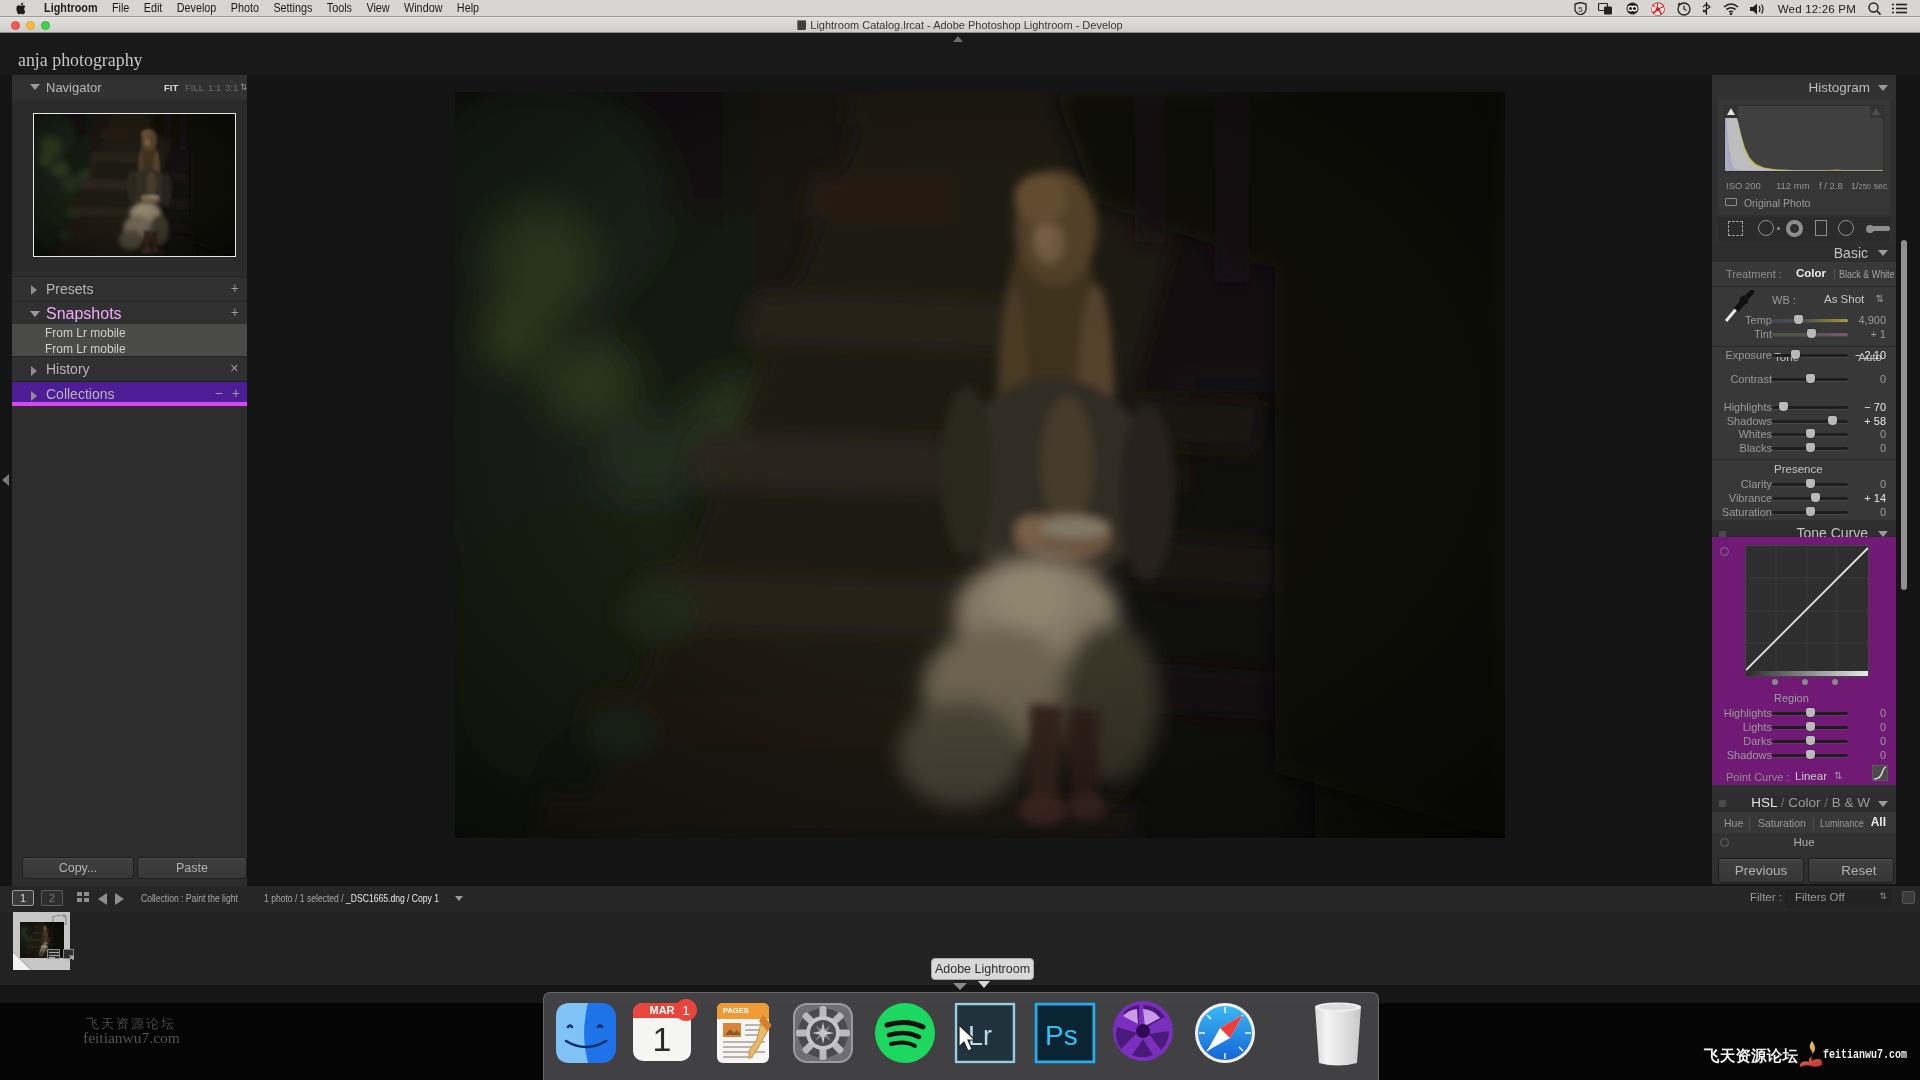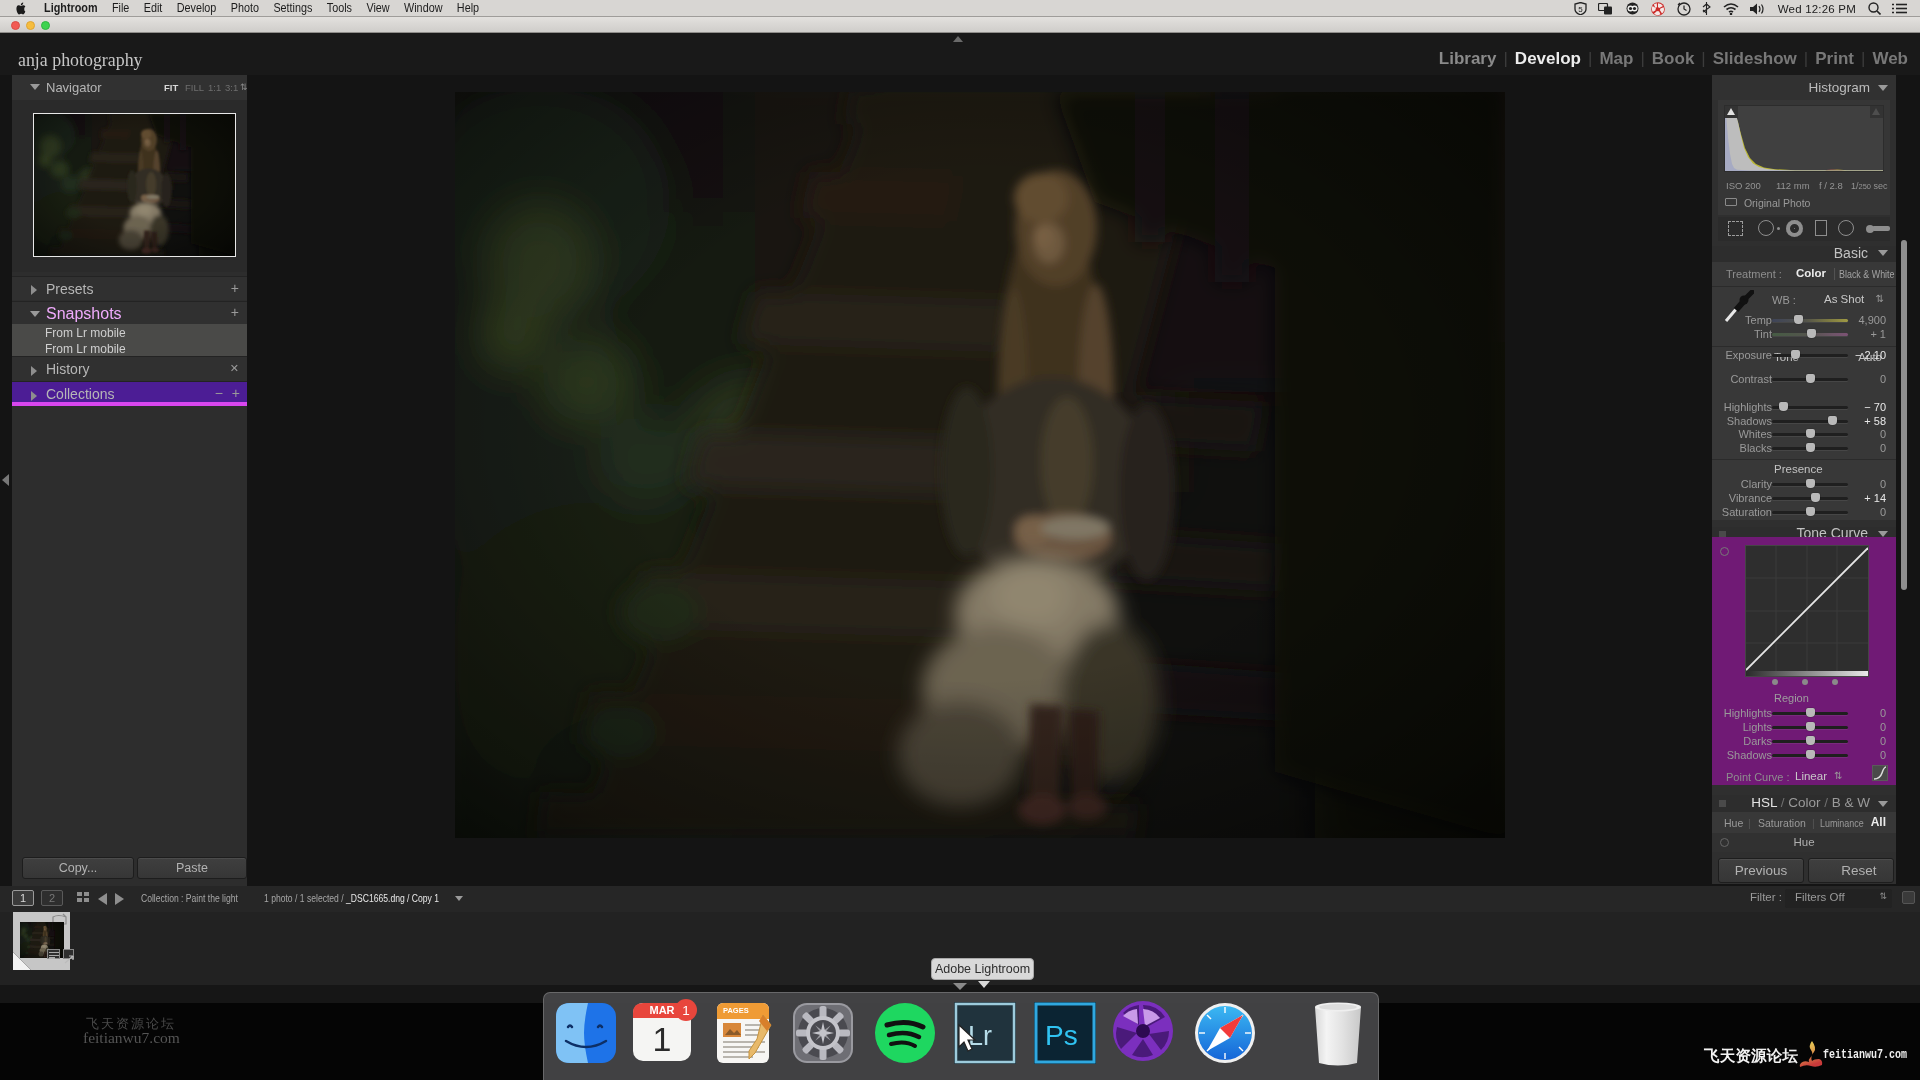--- a/index.html
+++ b/index.html
@@ -126,32 +126,30 @@
             <line x1="0" y1="9.5" x2="2" y2="9.5"></line>
           </g>
         </svg>
     </span>
   </div>
 
   <div id="titlebar" class="abs">
     <div class="tl" style="left:11px; background:#f25a53; border:0.5px solid #d94c45;"></div>
     <div class="tl" style="left:26px; background:#f6bd3e; border:0.5px solid #dfa433;"></div>
     <div class="tl" style="left:41px; background:#3ed350; border:0.5px solid #2fb542;"></div>
+    <div id="titletext"><span style="display:inline-block;width:9px;height:10px;background:#3f3f3f;border-radius:1.5px;vertical-align:-1px;margin-right:4px;box-shadow:inset 1px 1px 0 #777;"></span>Lightroom Catalog.lrcat - Adobe Photoshop Lightroom - Develop</div>
   </div>
 
   <div id="app" class="abs"></div>
   <div class="abs" style="left:0;top:33px;width:1920px;height:42px;background:#191919;"></div>
   <span class="tri abs" style="left:953px;top:36px;border-left:5px solid transparent;border-right:5px solid transparent;border-bottom:6px solid #6a6a6a;"></span>
   <span class="tri abs" style="left:2px;top:474px;border-top:6px solid transparent;border-bottom:6px solid transparent;border-right:7px solid #787878;"></span>
   <span class="tri abs" style="left:1911px;top:474px;border-top:6px solid transparent;border-bottom:6px solid transparent;border-left:7px solid #787878;"></span>
 
   <div id="logo" class="abs">anja photography</div>
-  <div id="modules" class="abs">
-    <span style="color:#8a8a8a;">Library</span><span class="sep">|</span><b>Develop</b><span class="sep">|</span><span>Map</span><span class="sep">|</span><span>Book</span><span class="sep">|</span><span>Slideshow</span><span class="sep">|</span><span>Print</span><span class="sep">|</span><span>Web</span>
-  </div>
 
   <div id="leftpanel" class="abs">
 
     <div style="position:absolute;left:0;top:0;width:100%;height:25px;background:#313131;">
       <span class="tri" style="margin:9px 0 0 18px;border-left:5px solid transparent;border-right:5px solid transparent;border-top:6px solid #9a9a9a;"></span>
       <span style="position:absolute;left:34px;top:5px;font-size:13px;color:#b6b6b6;">Navigator</span>
       <span style="position:absolute;left:152px;top:7px;font-size:9.5px;font-weight:bold;color:#d8d8d8;">FIT</span>
       <span style="position:absolute;left:173px;top:7px;font-size:9.5px;color:#6e6e6e;">FILL</span>
       <span style="position:absolute;left:196px;top:7px;font-size:9.5px;color:#6e6e6e;">1:1</span>
       <span style="position:absolute;left:213px;top:7px;font-size:9.5px;color:#6e6e6e;">3:1</span>

